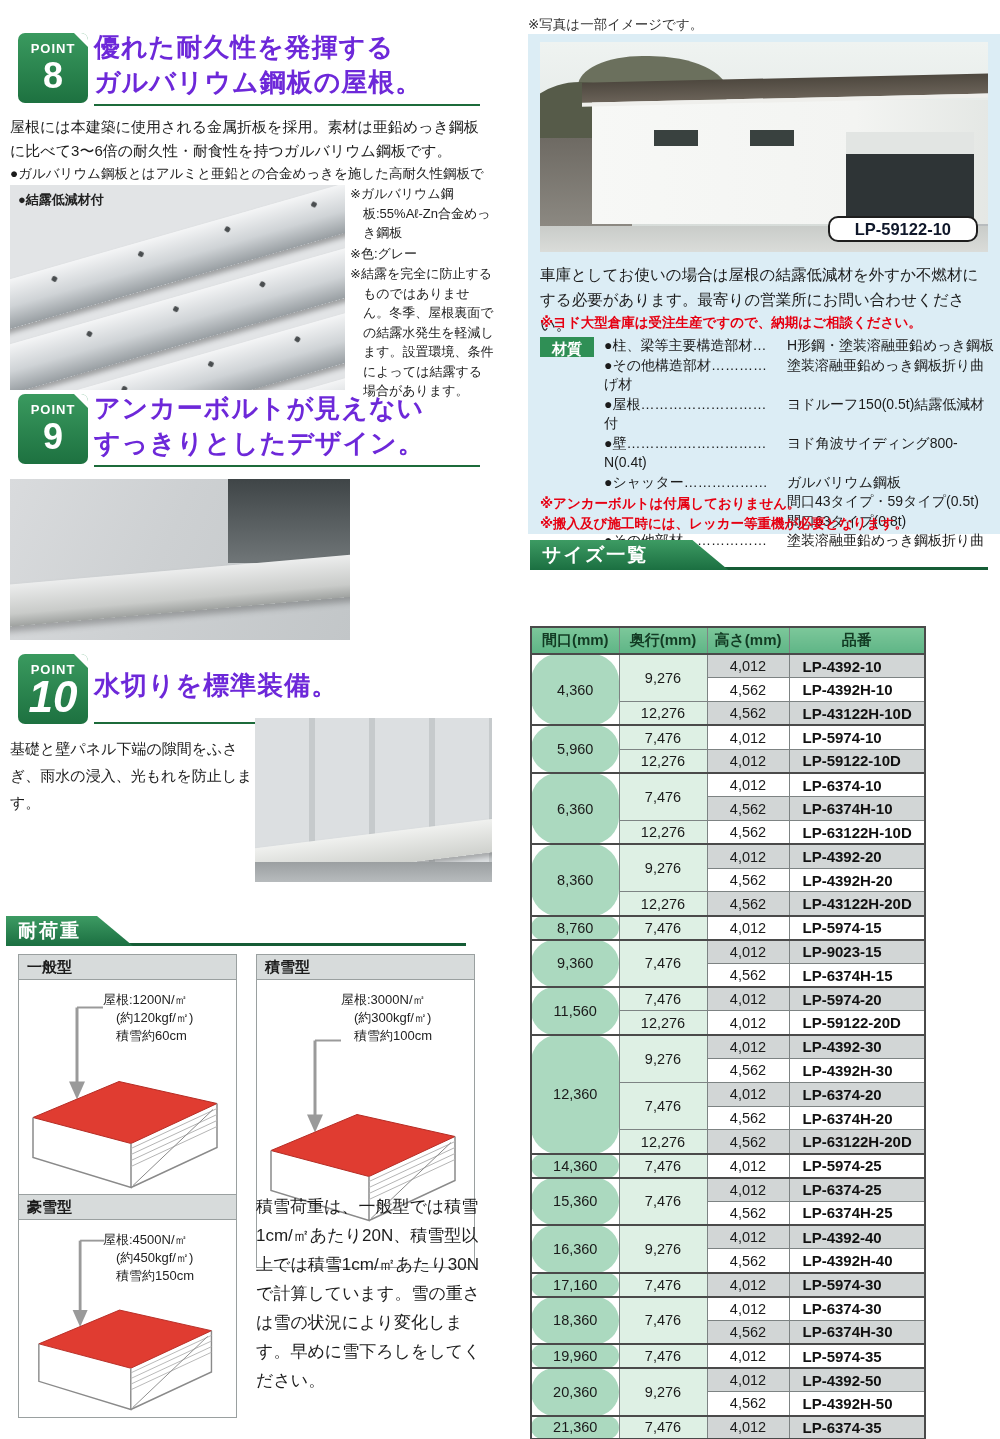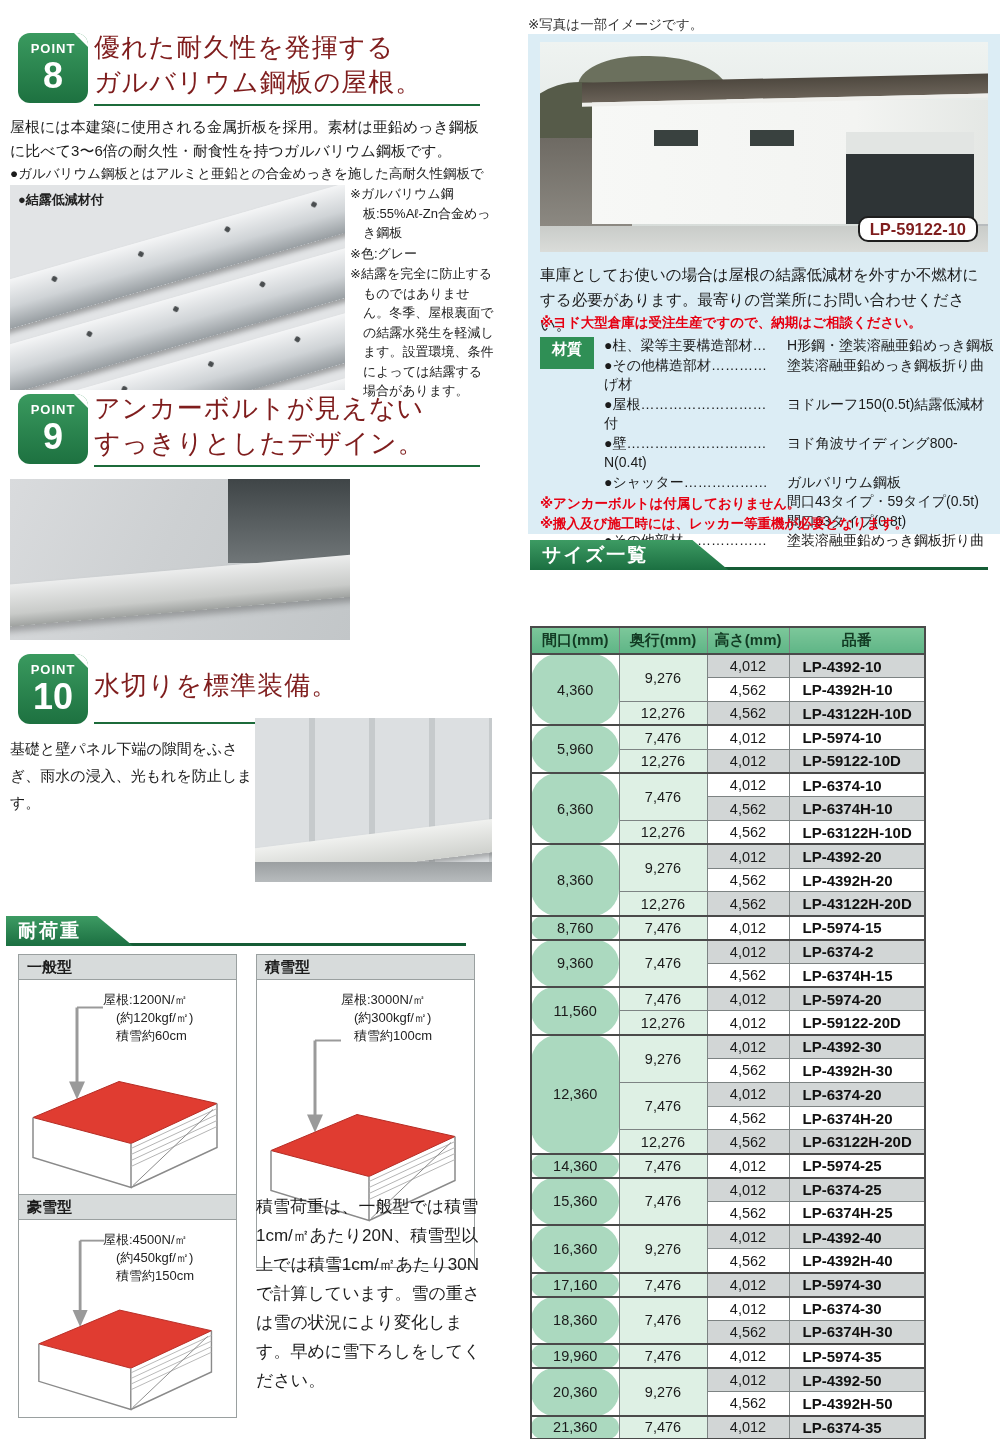--- a/index.html
+++ b/index.html
@@ -5,31 +5,31 @@
   * { margin:0; padding:0; box-sizing:border-box; }
   body { background:#fff; }
   #page {
     position:relative; width:1000px; height:1439px; margin:0 auto;
     background:#fff; font-family:"Liberation Sans","DejaVu Sans",sans-serif;
     color:#1c1c1c; overflow:hidden;
   }
 
   
   .pt-badge {
-    position:absolute; width:70px; height:70px; border-radius:12px;
+    position:absolute; width:70px; height:70px; border-radius:7px;
     background:linear-gradient(180deg,#3a9a5f 0%,#1d7140 100%);
     color:#fff; text-align:center; overflow:hidden;
   }
   .pt-badge::after { 
     content:""; position:absolute; top:0; right:0;
     border-top:14px solid #fff; border-left:14px solid transparent;
   }
   .pt-word { display:block; font-size:13px; font-weight:bold; letter-spacing:1px; margin-top:8px; }
   .pt-num  { display:block; font-size:36px; font-weight:bold; line-height:40px; }
-  .pt-title { position:absolute; font-size:26px; font-weight:normal; color:#7f1d1d; line-height:35px; letter-spacing:1px; }
+  .pt-title { position:absolute; font-size:26px; font-weight:bold; color:#6d28d9; line-height:35px; letter-spacing:1px; }
   .pt-rule { position:absolute; height:2px; background:#1c6b3a; }
 
   .body-text { position:absolute; font-size:15px; line-height:24px; color:#1c1c1c; }
   .bullet-text { position:absolute; font-size:13.5px; color:#1c1c1c; }
   .side-notes { position:absolute; width:144px; font-size:13px; line-height:19.5px; color:#222; }
   .side-notes div { padding-left:1em; text-indent:-1em; margin-bottom:1px; }
 
   
   .img-frame { position:absolute; overflow:hidden; background:#e2e4e6; }
   .img-caption { position:absolute; left:8px; top:6px; font-size:13px; font-weight:bold; color:#222; z-index:5; }
@@ -91,26 +91,26 @@
     background:linear-gradient(180deg,#4e483f,#6a6258); border-bottom:4px solid #efefec; transform:skewY(-1.3deg); z-index:3; }
   .ph-bldg { position:absolute; left:52px; top:58px; width:400px; height:124px;
     background:linear-gradient(90deg,#f7f8f6 0%,#f3f4f2 66%,#e4e7e4 100%); z-index:2; }
   .ph-win { position:absolute; width:44px; height:16px; background:#39413f; top:30px; }
   .ph-door { position:absolute; right:18px; bottom:0; width:128px; height:92px; background:#2e3436; }
   .ph-door::before { content:""; position:absolute; left:0; top:0; width:100%; height:22px; background:#e2e5e3; }
   .ph-ground { position:absolute; left:0; bottom:0; width:100%; height:26px;
     background:linear-gradient(180deg,#c9ccc9,#dadcd9); z-index:3; }
   .photo-badge { position:absolute; right:10px; bottom:10px; z-index:6;
     background:#fff; border:2px solid #1e1e1e; border-radius:10px;
-    padding:0 10px; font-size:16.5px; font-weight:bold; color:#7f1d1d; line-height:22px; }
+    padding:0 25px; font-size:16.5px; font-weight:bold; color:#0f172a; line-height:22px; }
 
   .caution { position:absolute; font-size:15.5px; line-height:25px; color:#1b1b1b; }
   .red-note { position:absolute; font-size:13.5px; font-weight:bold; color:#e60012; }
 
-  .mat-label { position:absolute; width:54px; height:32px; background:#2f8f55; color:#fff;
+  .mat-label { position:absolute; width:54px; height:20px; background:#2f8f55; color:#fff;
     font-size:15px; font-weight:bold; text-align:center; line-height:23px; }
   .mat-list { position:absolute; font-size:14px; line-height:19.5px; color:#1b1b1b; }
   .mat-name { display:inline-block; width:183px; }
 
   
   .size-table { position:absolute; border-collapse:collapse; table-layout:fixed;margin-top:48px; }
   .size-table th, .size-table td { border:1px solid #7d8383; overflow:hidden; white-space:nowrap; }
   .size-table { border:2px solid #4a4a4a; }
   .size-table th { height:27px; background:linear-gradient(180deg,#7cc79a,#5fb586);
     color:#123b23; font-size:15px; font-weight:bold; border-bottom:2px solid #4a4a4a; }
@@ -161,21 +161,21 @@
     <span>すっきりとしたデザイン。</span>
   </div>
   <div class="pt-rule" style="left:94px; top:465px; width:386px;"></div>
   <div class="img-frame concrete-img" style="left:10px; top:479px; width:340px; height:161px;">
     <div class="concrete-dark"></div>
     <div class="concrete-beam"></div>
   </div>
 
   <div class="pt-badge" style="left:18px; top:654px;">
     <span class="pt-word">POINT</span>
-    <span class="pt-num" style="font-size:36px;">10</span>
+    <span class="pt-num" style="font-size:44px;font-style:italic;">10</span>
   </div>
   <div class="pt-title" style="left:94px; top:668px;">
     <span>水切りを標準装備。</span>
   </div>
   <div class="pt-rule" style="left:94px; top:722px; width:386px;"></div>
   <div class="body-text" style="left:10px; top:735px; width:246px; line-height:27px;">基礎と壁パネル下端の隙間をふさぎ、雨水の浸入、光もれを防止します。</div>
   <div class="img-frame wall-img" style="left:255px; top:718px; width:237px; height:164px;">
     <div class="wall-base"></div>
     <div class="wall-shade"></div>
   </div>
@@ -369,21 +369,21 @@
         <tr class="plain group-start">
           <td class="c-w" rowspan="1">8,760</td>
           <td class="c-d" rowspan="1">7,476</td>
           <td class="c-h">4,012</td>
           <td class="c-c">LP-5974-15</td>
         </tr>
         <tr class="striped group-start">
           <td class="c-w" rowspan="2">9,360</td>
           <td class="c-d" rowspan="2">7,476</td>
           <td class="c-h">4,012</td>
-          <td class="c-c">LP-6374-2</td>
+          <td class="c-c">LP-9023-15</td>
         </tr>
         <tr class="plain">
           <td class="c-h">4,562</td>
           <td class="c-c">LP-6374H-15</td>
         </tr>
         <tr class="striped group-start">
           <td class="c-w" rowspan="2">11,560</td>
           <td class="c-d" rowspan="1">7,476</td>
           <td class="c-h">4,012</td>
           <td class="c-c">LP-5974-20</td>

